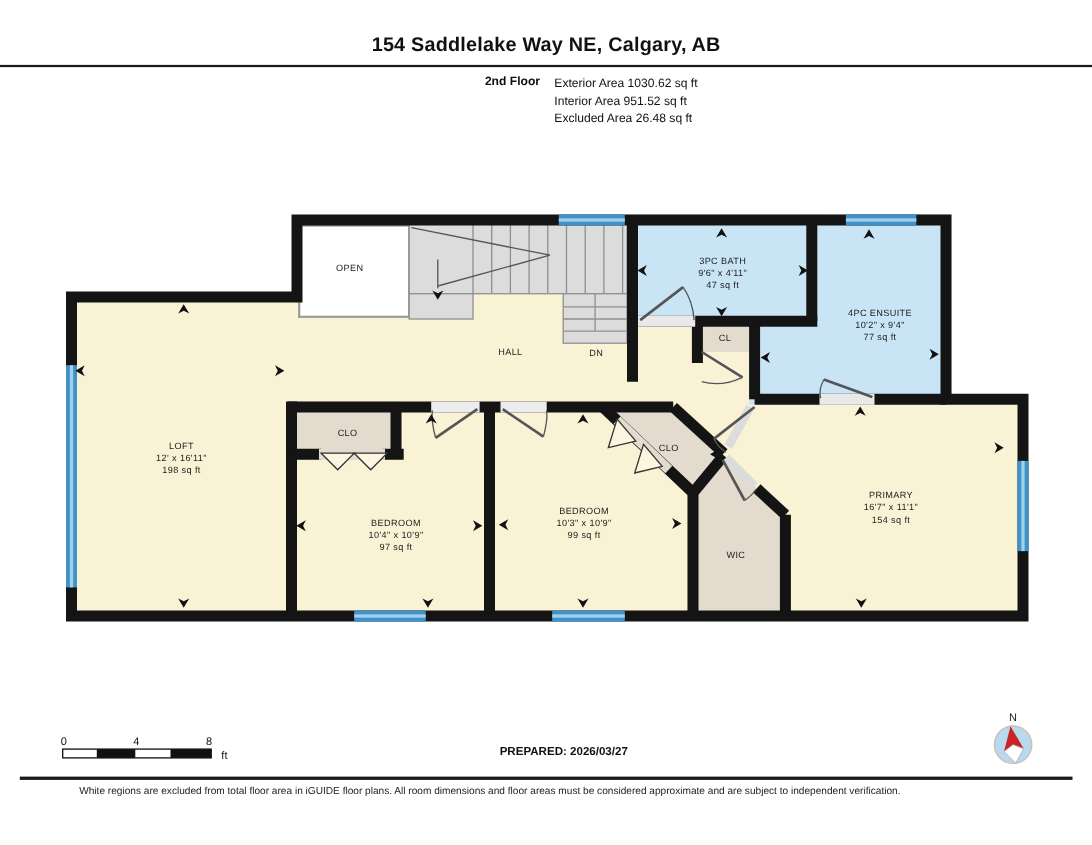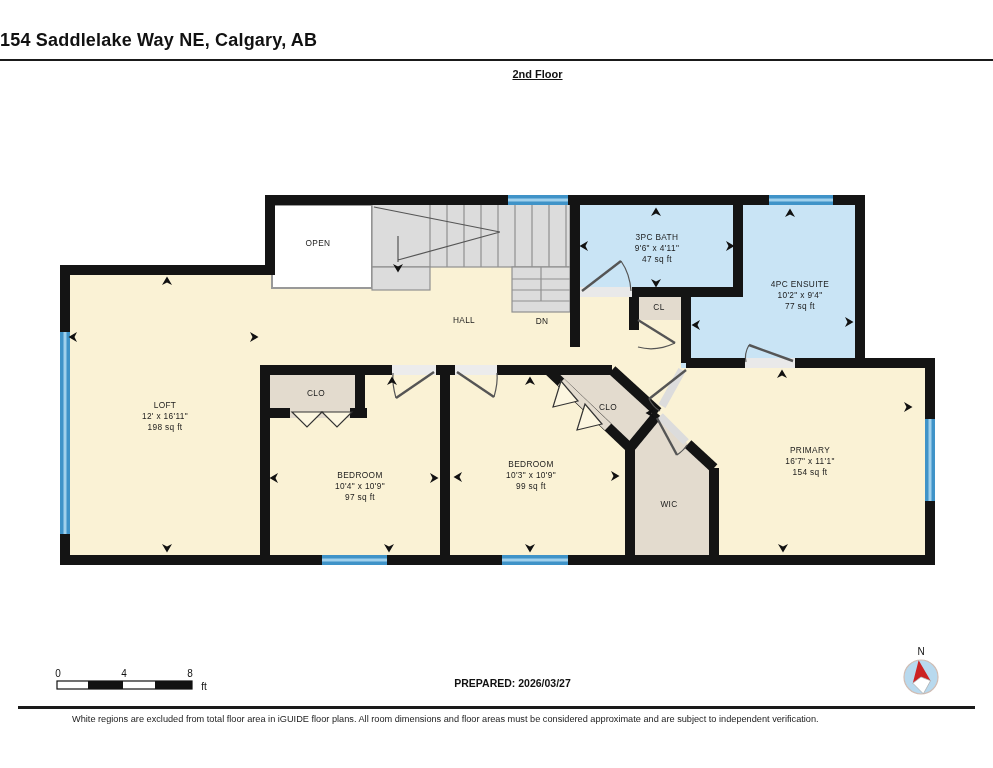--- a/index.html
+++ b/index.html
@@ -1,43 +1,48 @@
 <!DOCTYPE html>
 <html><head>
 <meta charset="utf-8">
 <style>
   html,body{margin:0;padding:0;background:#fff;}
   body{width:993px;height:768px;position:relative;overflow:hidden;
        font-family:"Liberation Sans",sans-serif;color:#111;}
   .abs{position:absolute;}
-  #title{top:30px;left:0;width:993px;
+  #title{top:30px;left:0;width:993px;text-align:center;
          font-size:18px;font-weight:bold;letter-spacing:.2px;}
   #title-rule{top:59px;left:0;width:993px;height:2px;background:#1a1a1a;}
   #floor-info{top:68px;left:0;width:993px;display:flex;justify-content:center;
               transform:translateX(41px);gap:13px;font-size:11px;}
-  #floor-info .fl{font-weight:bold;text-decoration:underline;}
+  #floor-info .fl{font-weight:bold;}
   #floor-info .areas div{line-height:16px;}
   #plan-svg{top:0;left:0;}
   .lbl{font-family:"Liberation Sans",sans-serif;font-size:8.3px;fill:#1b1b1b;
        text-anchor:middle;letter-spacing:.35px;}
   .sctxt{font-family:"Liberation Sans",sans-serif;font-size:10px;fill:#111;
          text-anchor:middle;}
   #prepared{top:677px;left:0;width:993px;text-align:center;
             font-size:10.5px;font-weight:bold;padding-left:16px;}
   #footer-rule{top:706px;left:18px;width:957px;height:2.5px;background:#1a1a1a;}
   #disclaimer{top:714px;left:48px;width:920px;font-size:9.2px;color:#222;margin-left:24px;}
 </style>
 </head>
 <body>
 
 <div class="abs" id="title">154 Saddlelake Way NE, Calgary, AB</div>
 <div class="abs" id="title-rule"></div>
 
 <div class="abs" id="floor-info">
   <div class="fl">2nd Floor</div>
+  <div class="areas">
+    <div>Exterior Area 1030.62 sq ft</div>
+    <div>Interior Area 951.52 sq ft</div>
+    <div>Excluded Area 26.48 sq ft</div>
+  </div>
 </div>
 
 <svg class="abs" id="plan-svg" width="993" height="768" viewBox="0 0 993 768">
 
   <path d="M65,270 H270 V200 H860 V363 H930 V560 H65 Z" fill="#FAF2D5"></path>
 
   <rect x="272" y="205" width="100" height="83" fill="#FFFFFF" stroke="#999" stroke-width="2"></rect>
 
   <g stroke="#909090" stroke-width="1.2">
     <rect x="372" y="200" width="198" height="67" fill="#DCDCDC"></rect>

